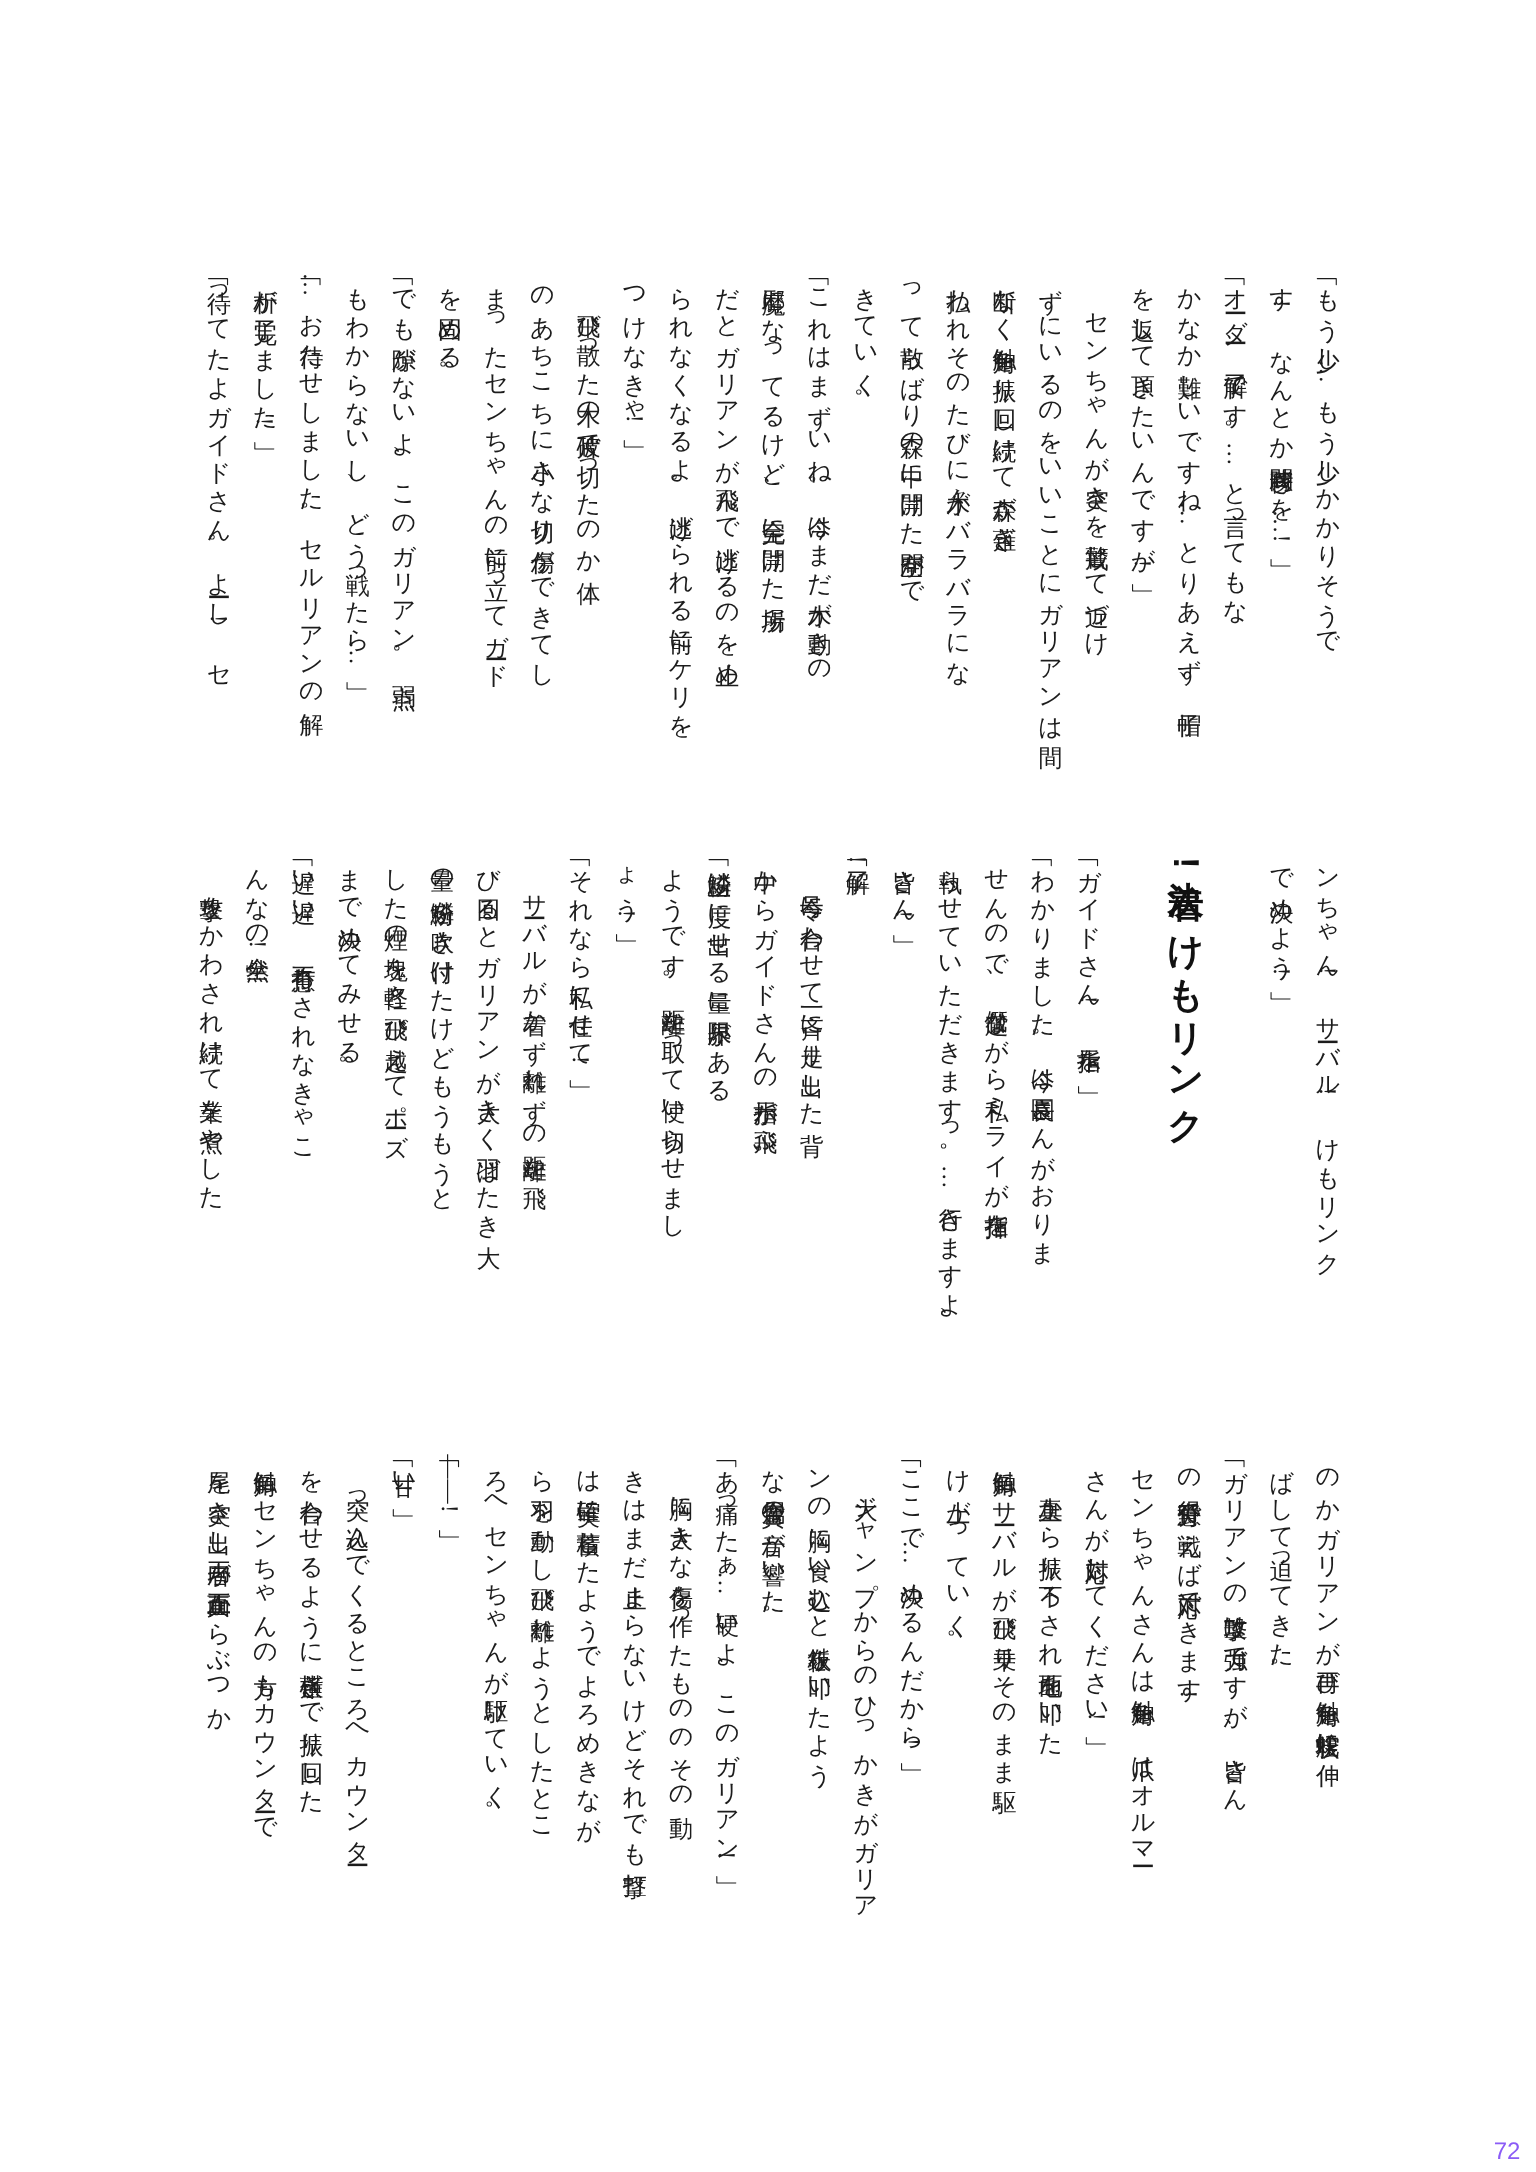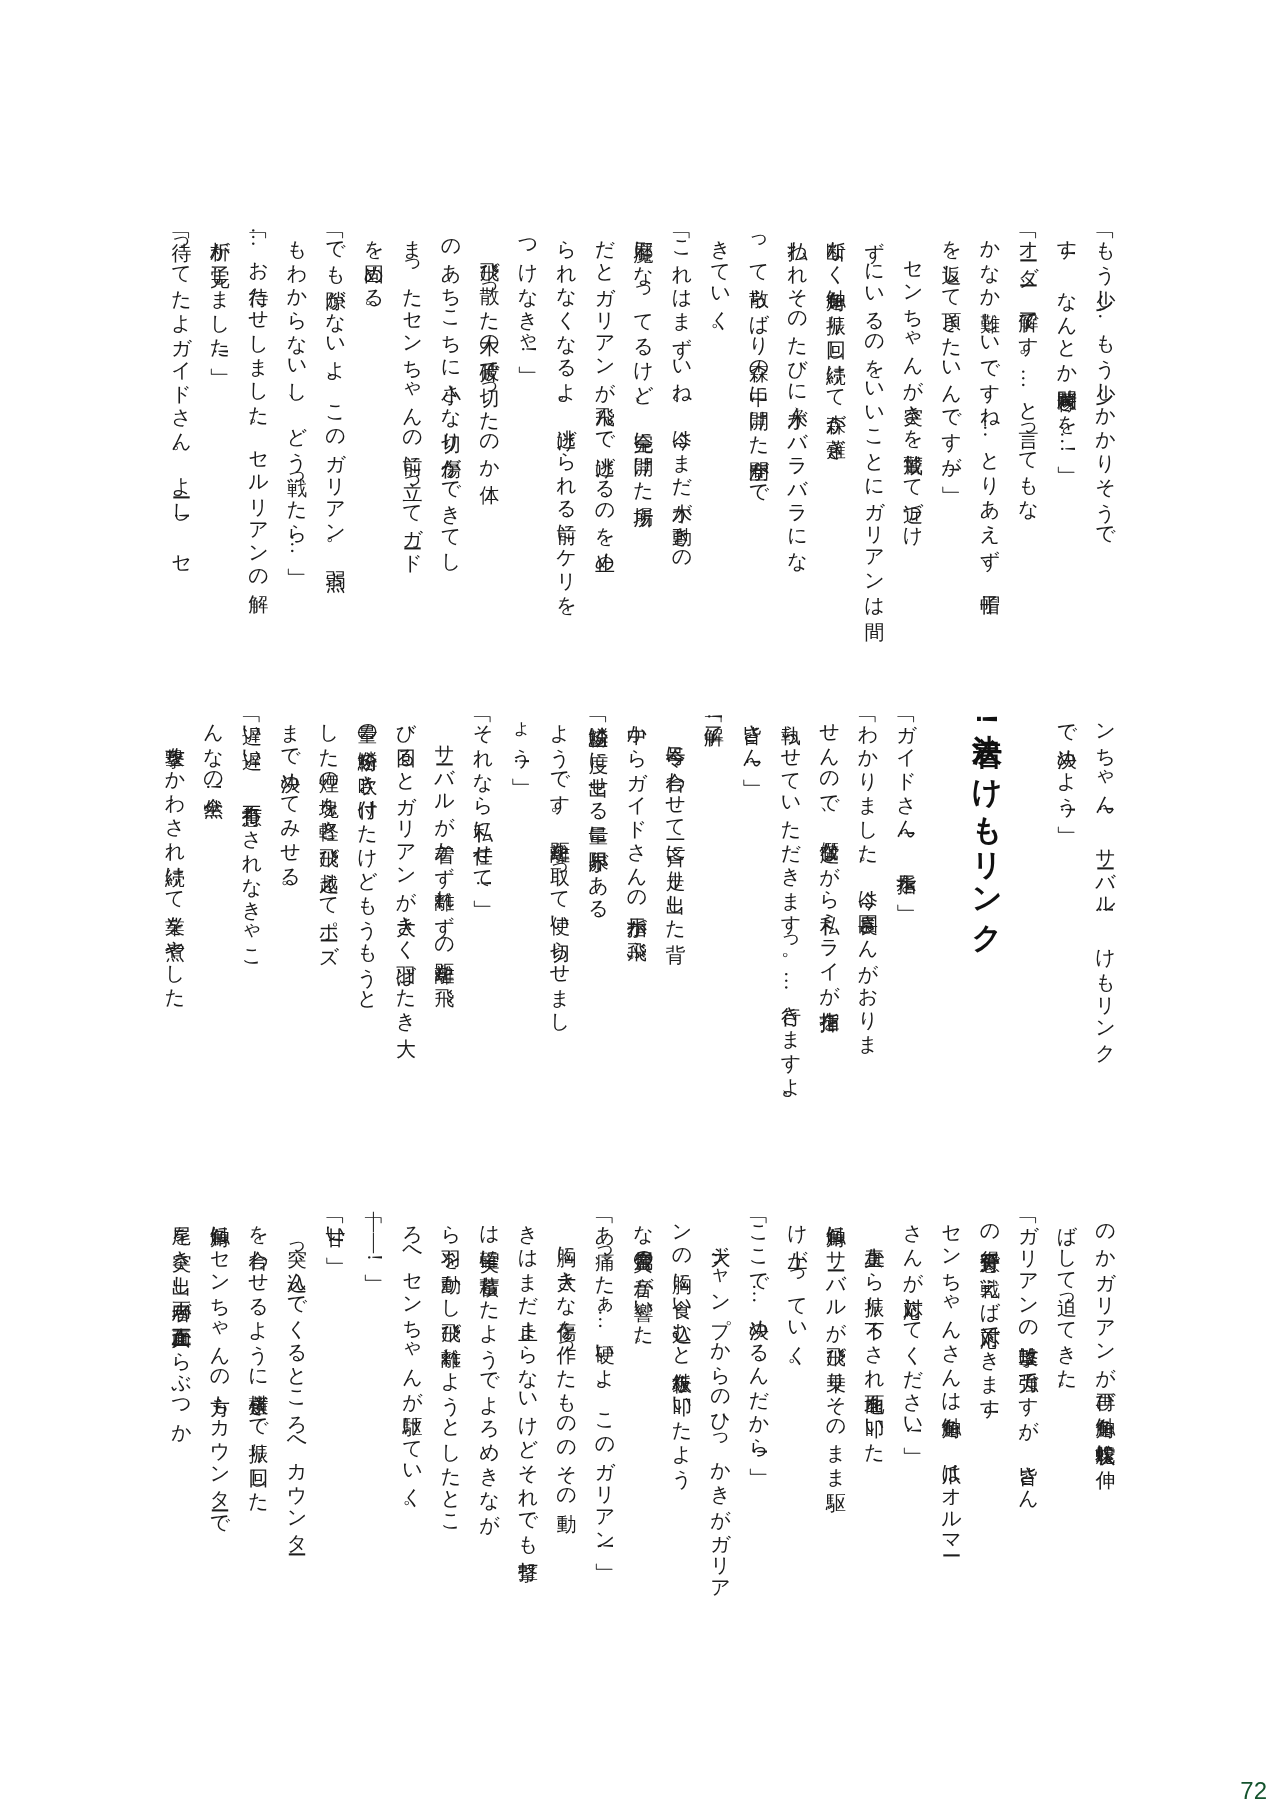--- a/index.html
+++ b/index.html
@@ -45,23 +45,23 @@
     line-height: 34px;
     letter-spacing: 2px;
     color: #111111;
   }
 
   .page-number {
     position: absolute;
     right: 13px;
     bottom: 7px;
     font-family: "Liberation Sans", "DejaVu Sans", sans-serif;
-    font-size: 24px;
+    font-size: 20px;
     line-height: 1;
-    color: #14532d;
+    color: #8b5cf6;
   }
 </style>
 </head>
 <body>
 
 <div class="page">
 
   <section class="band band-top">
       <div class="tline">「もう少し…もう少しかかりそうで</div>
       <div class="tline">す!　なんとか時間稼ぎを…!」</div>

